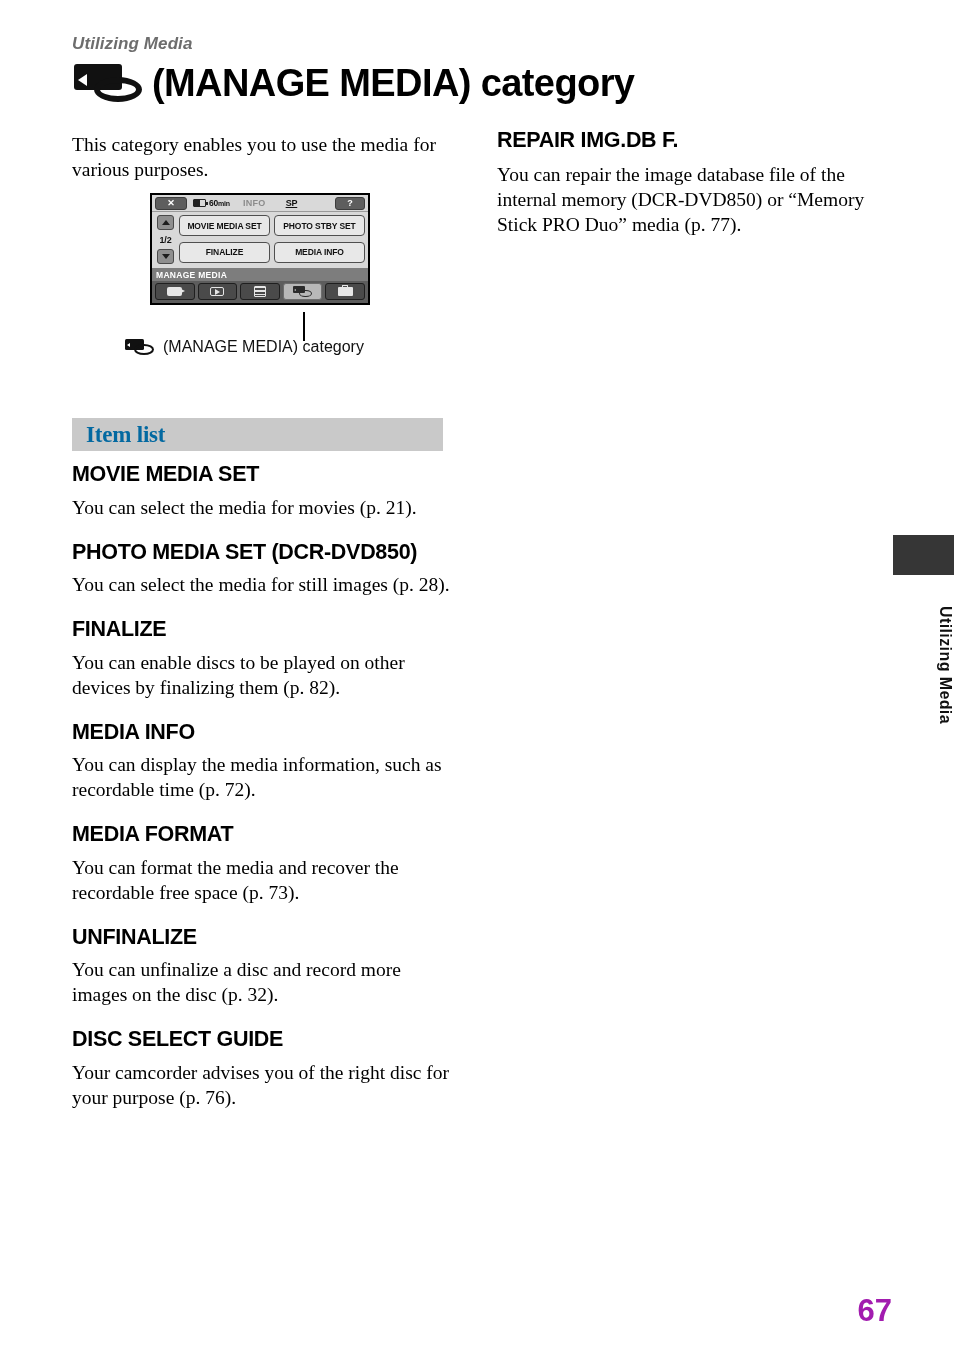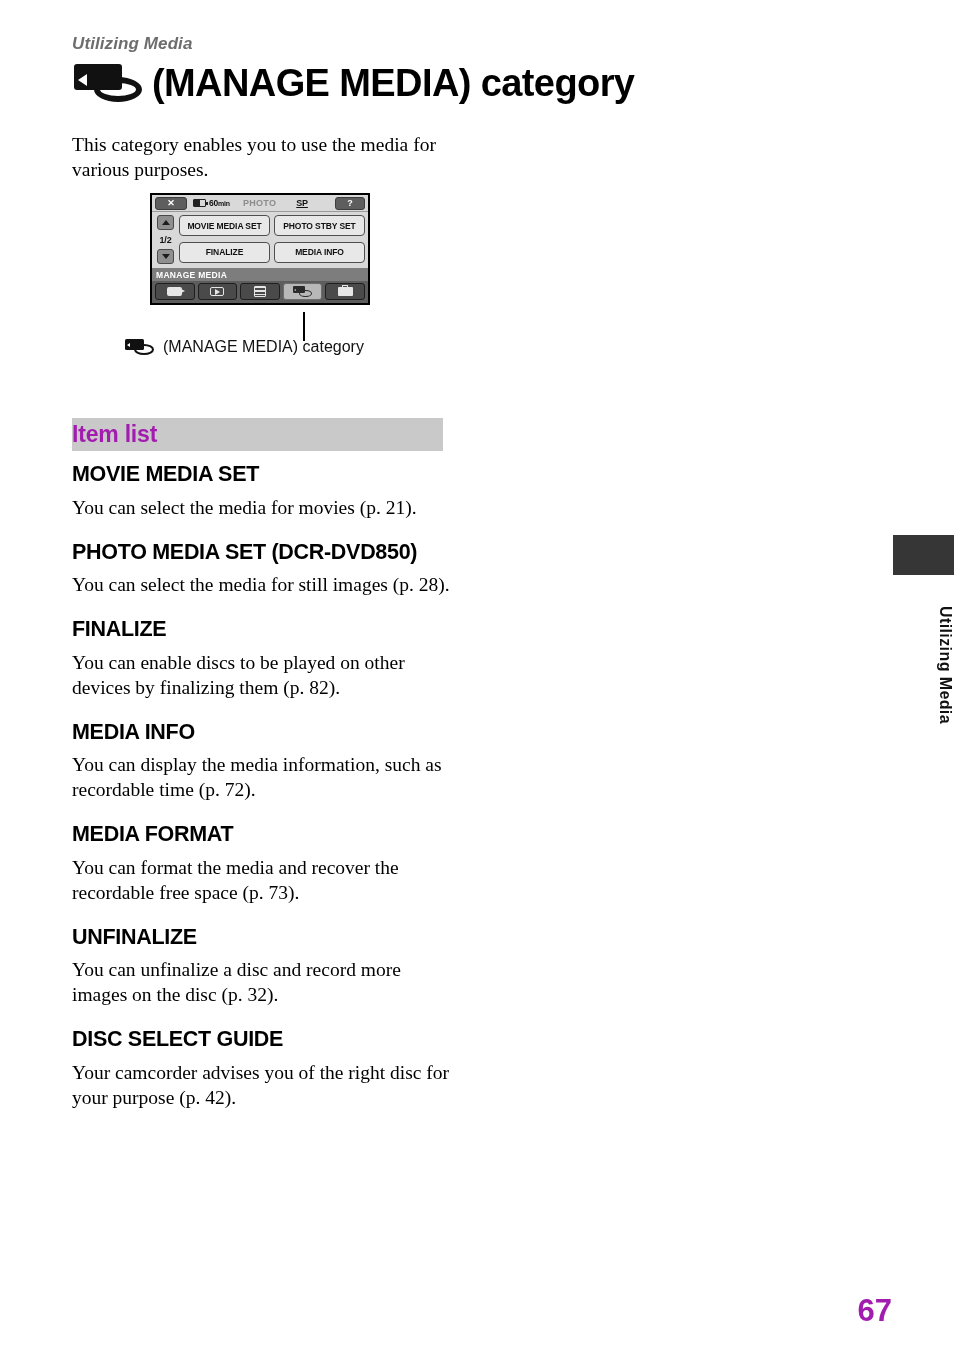--- a/index.html
+++ b/index.html
@@ -422,24 +422,25 @@
     position: absolute;
     left: 72px;
     top: 418px;
     width: 371px;
     height: 33px;
     background: #c9c9c9;
     display: flex;
     align-items: center;
   }
   .itemlist-bar .label {
-    font-family: Liberation Sans, sans-serif;
+    font-family: Liberation Serif, serif;
     font-weight: bold;
     font-size: 23px;
-    color: #a21caf;
+    color: #0369a1;
+    margin-left: 14px;
     letter-spacing: -0.2px;
   }
 
   .entries {
     position: absolute;
     left: 72px;
     top: 463px;
     width: 378px;
   }
   .entry { margin-bottom: 21px; }
@@ -529,21 +530,21 @@
 
   <div class="lcd-wrap">
     <div class="lcd">
 
       <div class="lcd-topbar">
         <div class="lcd-btn-x">✕</div>
         <div class="lcd-batt">
           <span class="batt-glyph"></span>
           <span class="lcd-batt-text"><span>60</span><span class="unit">min</span></span>
         </div>
-        <div class="lcd-stby">PHOTO</div>
+        <div class="lcd-stby">INFO</div>
         <div class="lcd-sp">SP</div>
         <div class="lcd-btn-q">?</div>
       </div>
 
       <div class="lcd-body">
         <div class="lcd-nav">
           <div class="nav-arrow">
               <span class="tri-up"></span>
             </div>
           <div class="nav-page">1/2</div>
@@ -620,23 +621,27 @@
     <div class="entry">
       <h3 class="entry-title">MEDIA FORMAT</h3>
       <p class="entry-desc">You can format the media and recover the recordable free space (p. 73).</p>
     </div>
     <div class="entry">
       <h3 class="entry-title">UNFINALIZE</h3>
       <p class="entry-desc">You can unfinalize a disc and record more images on the disc (p. 32).</p>
     </div>
     <div class="entry">
       <h3 class="entry-title">DISC SELECT GUIDE</h3>
-      <p class="entry-desc">Your camcorder advises you of the right disc for your purpose (p. 42).</p>
+      <p class="entry-desc">Your camcorder advises you of the right disc for your purpose (p. 76).</p>
     </div>
   </div>
 
+  <div class="col-right">
+    <h3 class="right-entry-title">REPAIR IMG.DB F.</h3>
+    <p class="body-text">You can repair the image database file of the internal memory (DCR-DVD850) or “Memory Stick PRO Duo” media (p. 77).</p>
+  </div>
 
   <div class="thumb-tab"></div>
   <div class="thumb-text">Utilizing Media</div>
 
   <div class="folio">67</div>
 
 </div>
 
 </body></html>

